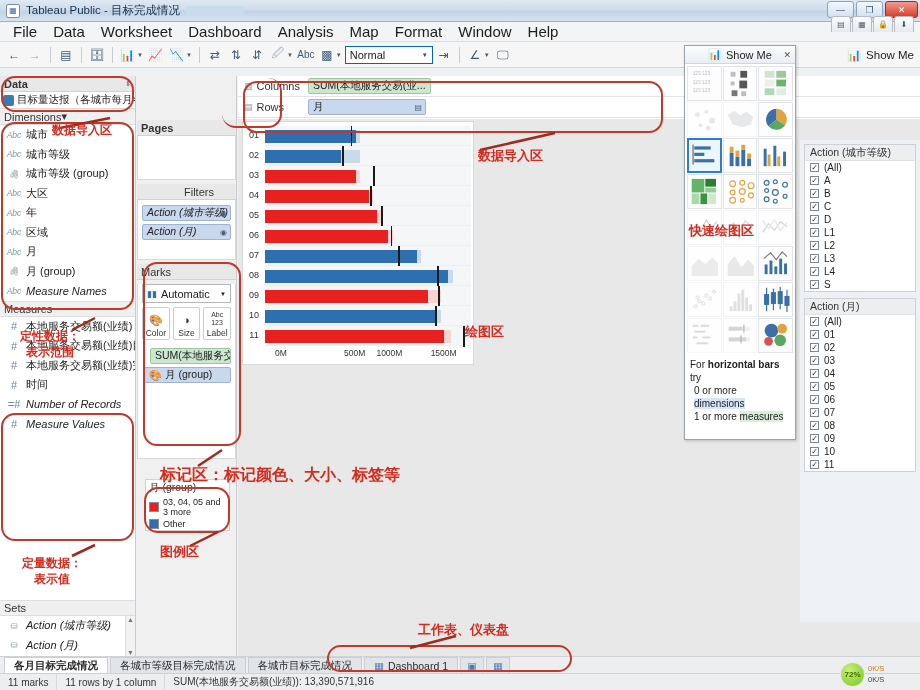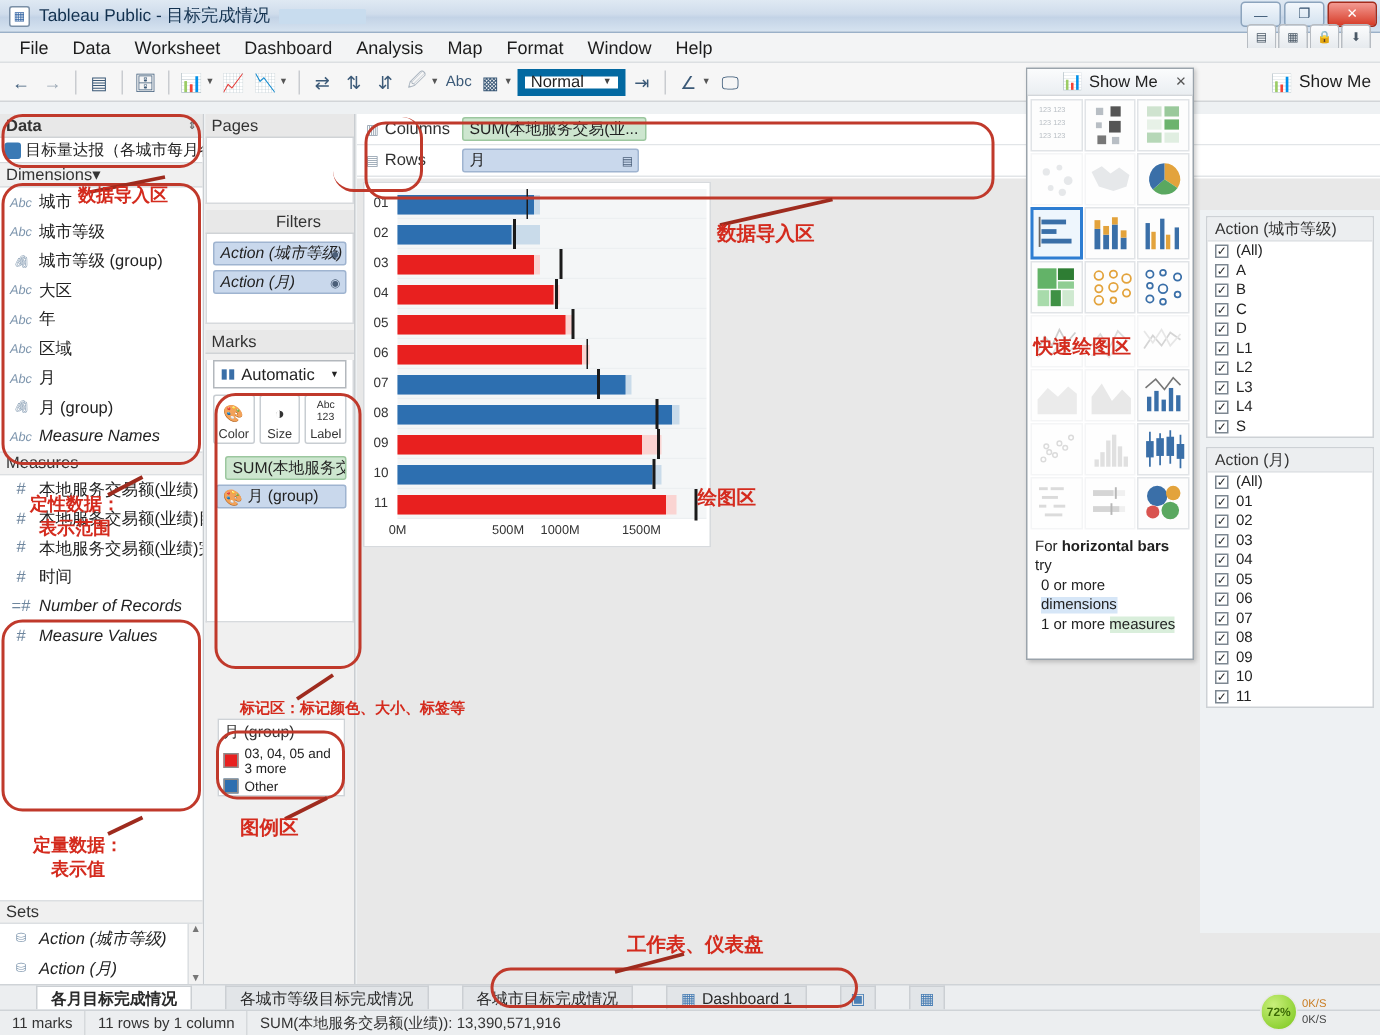--- a/index.html
+++ b/index.html
@@ -40,33 +40,33 @@
     display:flex;align-items:center;justify-content:center;
     font-size:9px;color:#33506e;
   }
   .winbtn.close { background:linear-gradient(to bottom,#f39a92,#d63b27); border-color:#a32b1b; color:#fff; width:33px;}
 
   
   #menubar {
     height:20px;width:100%;background:#f3f4f5;border-bottom:1px solid #dcdfe2;
     display:flex;align-items:center;padding-left:6px;gap:2px;
   }
-  .menu-item { padding:2px 7px; font-size:12px; color:#1d1d1d; cursor:default;text-align:center;}
+  .menu-item { padding:2px 7px; font-size:15px; color:#1d1d1d; cursor:default;text-align:center;}
 
   
   #toolbar {
     height:26px;width:100%;background:#f6f6f6;border-bottom:1px solid #d2d5d8;
     display:flex;align-items:center;padding-left:4px;gap:1px;position:relative;
   }
   .tbtn { width:20px;height:20px;display:flex;align-items:center;justify-content:center;
           font-size:12px;color:#3c5a78;border:1px solid transparent;border-radius:2px;}
   .tsep{width:1px;height:16px;background:#c9ccd0;margin:0 4px;}
   .tcaret{font-size:6px;color:#555;margin-left:-2px;margin-right:2px;}
   #normal-select {
-    height:18px;width:72px;border:5px solid #0369a1;background:#fff;
+    height:18px;width:88px;border:1px solid #0369a1;background:#fff;
     font-size:11px;display:flex;align-items:center;padding-left:4px;position:relative;
   }
   #normal-select .arrow{position:absolute;right:4px;font-size:6px;color:#444;}
 
   
   #showme-toolbtn{position:absolute;right:6px;display:flex;align-items:center;gap:4px;font-size:11.5px;color:#1d1d1d;}
   #sm-tabs{position:absolute;right:6px;top:-26px;display:flex;gap:1px;}
   .sm-tab{width:20px;height:16px;border:1px solid #b7bcc2;border-bottom:none;border-radius:3px 3px 0 0;
           background:linear-gradient(to bottom,#fbfcfd,#e6eaee);display:flex;align-items:center;justify-content:center;font-size:8px;color:#4a5866;}
 
@@ -133,21 +133,21 @@
   .rowlbl{position:absolute;left:2px;width:18px;font-size:9px;color:#333;text-align:center;}
   .gridline{position:absolute;left:22px;right:2px;height:1px;background:#eceff1;}
   .bandbg{position:absolute;left:22px;right:2px;background:#f4f6f7;}
   .bar{position:absolute;height:13px;border-radius:0;}
   .bar.red{background:#e8201f;}
   .bar.blue{background:#2d6fb0;}
   .barbg{position:absolute;height:13px;}
   .barbg.red{background:#fad4d2;}
   .barbg.blue{background:#c9dbea;}
   .reftick{position:absolute;width:1.6px;background:#1a1a1a;}
-  #axis{position:absolute;left:0;bottom:2px;width:100%;height:14px;}
+  #axis{position:absolute;left:16px;bottom:2px;width:100%;height:14px;}
   .axlbl{position:absolute;font-size:8.5px;color:#333;transform:translateX(-50%);}
 
   
   #showme{
     position:absolute;left:684px;top:45px;width:112px;height:395px;
     background:#fff;border:1px solid #9aa3ab;box-shadow:1px 1px 3px rgba(0,0,0,.2);
     z-index:20;
   }
   #showme-head{height:18px;background:linear-gradient(to bottom,#fbfcfd,#eaeef2);
                border-bottom:1px solid #d2d6da;display:flex;align-items:center;justify-content:center;gap:4px;font-size:11px;position:relative;}
@@ -162,21 +162,21 @@
 
   
   #rightpanel{position:absolute;right:0;top:64px;width:120px;bottom:34px;background:#eef1f3;padding:4px;}
   .fcard{background:#fff;border:1px solid #cdd1d5;margin-bottom:6px;}
   .fcard-title{height:16px;background:#eceef0;border-bottom:1px solid #dfe2e5;display:flex;align-items:center;padding-left:5px;font-size:10.5px;color:#333;}
   .fitem{display:flex;align-items:center;gap:5px;padding:1px 5px;font-size:10px;}
   .cbx{width:9px;height:9px;border:1px solid #7d8791;background:#fff;flex:none;display:flex;align-items:center;justify-content:center;font-size:8px;color:#2a2a2a;line-height:8px;}
 
   
   #tabbar{position:absolute;left:0;right:0;bottom:17px;height:17px;background:#eceef0;border-top:1px solid #cfd3d7;display:flex;align-items:stretch;padding-left:4px;}
-  .wstab{display:flex;align-items:center;padding:0 9px;font-size:10.5px;background:#e2e5e8;border:1px solid #cbcfd3;border-bottom:none;margin-right:2px;color:#2a2a2a;gap:4px;margin-left:20px;}
+  .wstab{display:flex;align-items:center;padding:0 9px;font-size:10.5px;background:#e2e5e8;border:1px solid #cbcfd3;border-bottom:none;margin-right:2px;color:#2a2a2a;gap:4px;}
   .wstab.active{background:#fff;font-weight:bold;}
   .wstab.icon-only{padding:0 6px;}
   #statusbar{position:absolute;left:0;right:0;bottom:0;height:17px;background:#eceef0;border-top:1px solid #cfd3d7;display:flex;align-items:center;font-size:10px;color:#333;}
   .sb-cell{padding:0 8px;border-right:1px solid #d6d9dc;height:100%;display:flex;align-items:center;}
 
   
   .anno{position:absolute;color:#d42b1e;font-weight:bold;z-index:30;pointer-events:none;white-space:pre-line;}
   .ringbox{position:absolute;border:2px solid #c0392b;border-radius:14px;z-index:25;pointer-events:none;}
   .arrowsvg{position:absolute;z-index:26;pointer-events:none;}
 
@@ -358,21 +358,21 @@
       <div id="sets-scroll">
           <span>▲</span>
           <span>▼</span>
         </div>
     </div>
   </div>
 
   <div id="cards">
 
     <div class="card">
-      <div class="pane-header" style="font-weight:normal;">
+      <div class="pane-header" style="font-weight:bold;margin-top:44px;">
         <span>Pages</span>
       </div>
       <div class="card-body" style="height:44px;"></div>
     </div>
 
     <div class="card" style="margin-top:4px;">
       <div class="pane-header" style="font-weight:normal;padding-left:47px;">
         <span>Filters</span>
       </div>
       <div class="card-body" style="height:60px;padding-top:2px;">
@@ -903,21 +903,21 @@
 <div class="ringbox" style="left:222px;top:78px;width:60px;height:50px;border-left:none;border-top:none;"></div>
 
 <div class="anno" style="left:52px;top:122px;font-size:12px;">数据导入区</div>
 <div class="anno" style="left:20px;top:328px;font-size:12px;line-height:16px;text-align:center;">定性数据：
 表示范围</div>
 <div class="anno" style="left:22px;top:555px;font-size:12px;line-height:16px;text-align:center;">定量数据：
 表示值</div>
 <div class="anno" style="left:478px;top:147px;font-size:13px;">数据导入区</div>
 <div class="anno" style="left:689px;top:222px;font-size:13px;">快速绘图区</div>
 <div class="anno" style="left:465px;top:323px;font-size:13px;">绘图区</div>
-<div class="anno" style="left:160px;top:465px;font-size:10px;">标记区：标记颜色、大小、标签等</div>
+<div class="anno" style="left:160px;top:465px;font-size:16px;">标记区：标记颜色、大小、标签等</div>
 <div class="anno" style="left:160px;top:543px;font-size:13px;">图例区</div>
 <div class="anno" style="left:418px;top:621px;font-size:13px;">工作表、仪表盘</div>
 
 <svg class="arrowsvg" style="left:0;top:0;width:920px;height:690px;">
   <path d="M110,118 L60,128" stroke="#9e2b1e" stroke-width="2.5" fill="none"></path>
   <path d="M95,318 L72,330" stroke="#9e2b1e" stroke-width="2.5" fill="none"></path>
   <path d="M95,545 L72,556" stroke="#9e2b1e" stroke-width="2.5" fill="none"></path>
   <path d="M555,133 L480,150" stroke="#9e2b1e" stroke-width="2.5" fill="none"></path>
   <path d="M222,450 L198,466" stroke="#9e2b1e" stroke-width="2.5" fill="none"></path>
   <path d="M218,532 L190,546" stroke="#9e2b1e" stroke-width="2.5" fill="none"></path>

